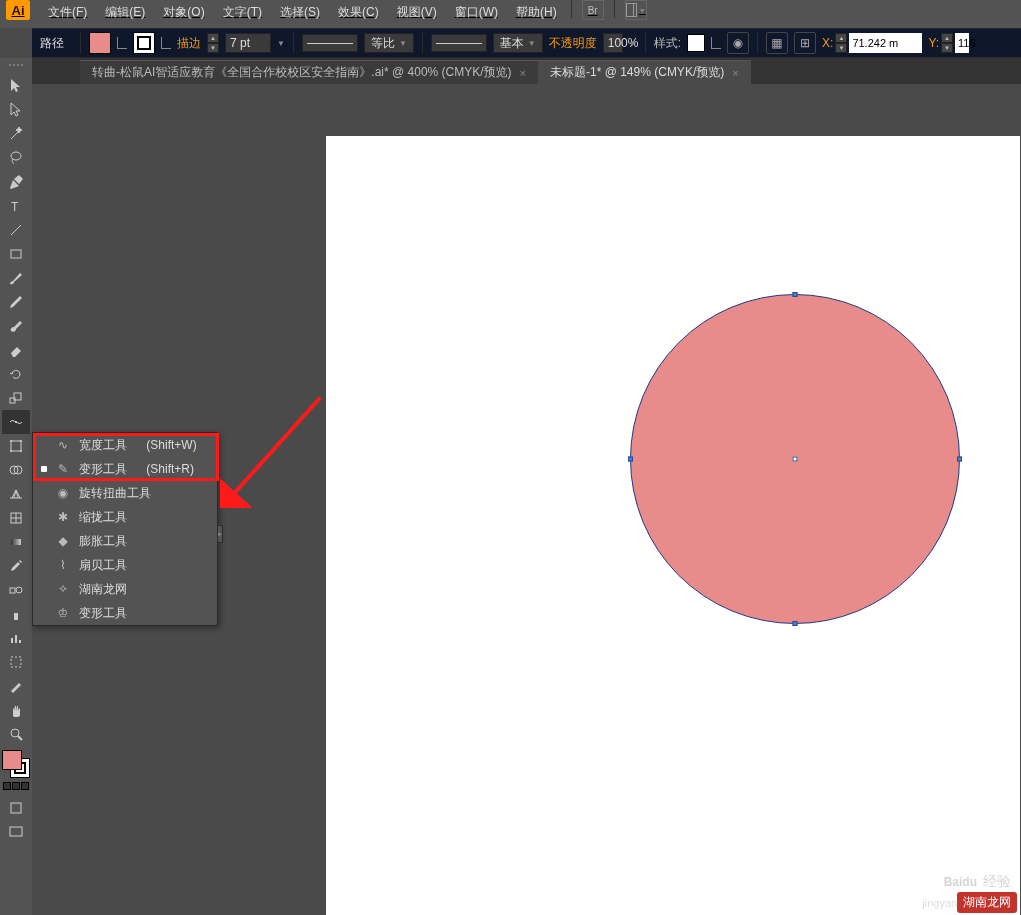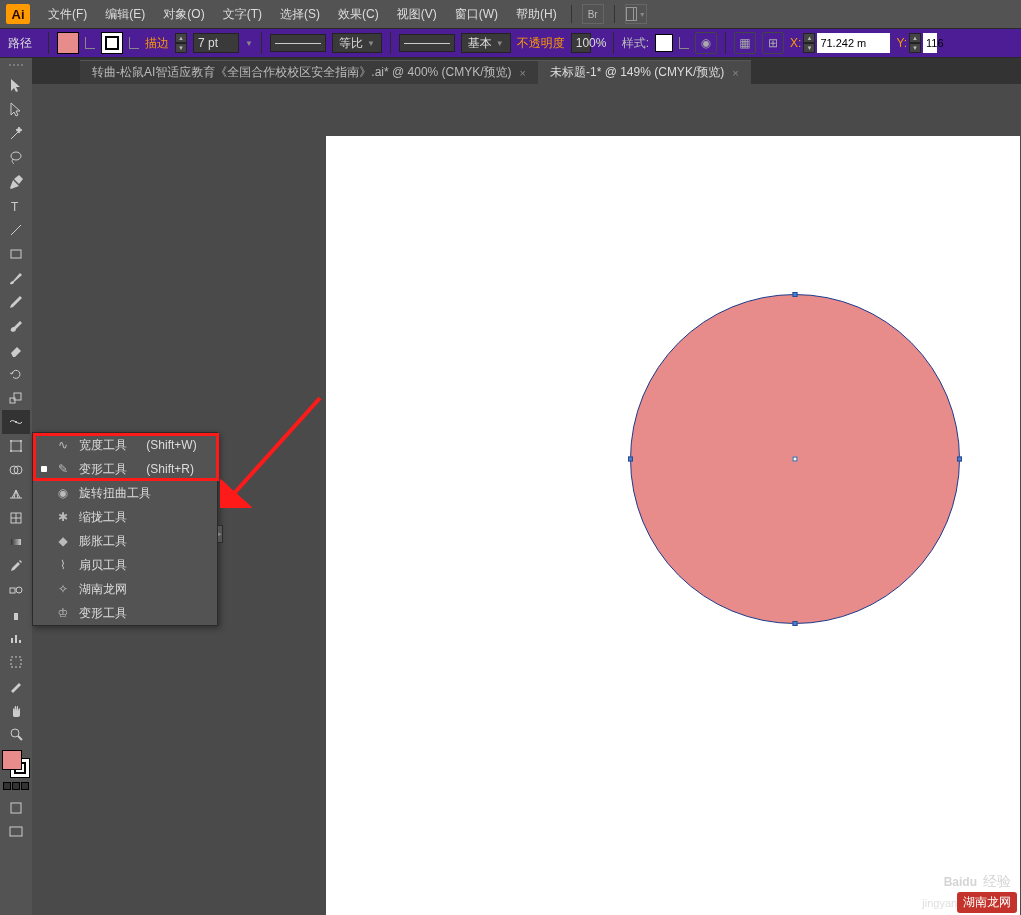--- a/index.html
+++ b/index.html
@@ -1,26 +1,26 @@
 <!DOCTYPE html>
 <html><head>
 <meta charset="utf-8">
 <style>
 * { margin: 0; padding: 0; box-sizing: border-box; font-family: "Microsoft YaHei", sans-serif; font-size: 12px; }
 body { background: #4a4a4a; width: 1021px; height: 915px; overflow: hidden; position: relative; }
 
-.menubar { height: 28px; background: #535353; display: flex; align-items: center; padding: 0 6px; gap: 2px; }
+.menubar { height: 28px; background: #535353; display: flex; padding: 0 6px; gap: 2px; text-decoration: underline; }
 .app-logo { width: 24px; height: 20px; background: #ff9a00; color: #2b0b00; font-weight: bold; display: flex; align-items: center; justify-content: center; border-radius: 2px; font-size: 13px; margin-right: 8px; }
 .menu-item { color: #ddd; padding: 4px 8px; font-size: 12px; }
 .menu-sep { width: 1px; height: 18px; background: #333; margin: 0 4px; }
 .menu-icon { width: 22px; height: 20px; border: 1px solid #666; margin: 0 4px; display: flex; align-items: center; justify-content: center; }
 .grid-icon { width: 14px; height: 14px; border: 1px solid #999; position: relative; }
 .grid-icon::before { content: ""; position: absolute; left: 6px; top: 0; bottom: 0; width: 1px; background: #999; }
 
-.optionbar { height: 30px; background: #4c1d95; border-top: 1px solid #2a2a2a; border-bottom: 1px solid #2a2a2a; display: flex; align-items: center; padding: 0 8px; gap: 6px; color: #bbb; }
+.optionbar { height: 30px; background: #0f172a; border-top: 1px solid #2a2a2a; border-bottom: 1px solid #2a2a2a; display: flex; align-items: center; padding: 0 8px; gap: 6px; color: #bbb; margin-left: 32px; }
 .ob-label { color: #ddd; margin-right: 8px; }
 .ob-sep { width: 1px; height: 22px; background: #2a2a2a; margin: 0 2px; }
 .swatch { width: 22px; height: 22px; border: 1px solid #000; display: flex; align-items: center; justify-content: center; }
 .swatch-fill { background: #e78b8b; }
 .swatch-stroke { background: #fff; position: relative; }
 .swatch-stroke::after { content: ""; position: absolute; inset: 3px; border: 2px solid #000; }
 .lil { width: 10px; height: 12px; border-left: 1px solid #888; border-bottom: 1px solid #888; }
 .ob-stroke-lbl { color: #ff9a00; }
 .numbox { height: 20px; background: #3a3a3a; border: 1px solid #222; display: flex; align-items: center; padding: 0 4px; color: #ddd; }
 .stepper { width: 12px; height: 20px; display: flex; flex-direction: column; }

